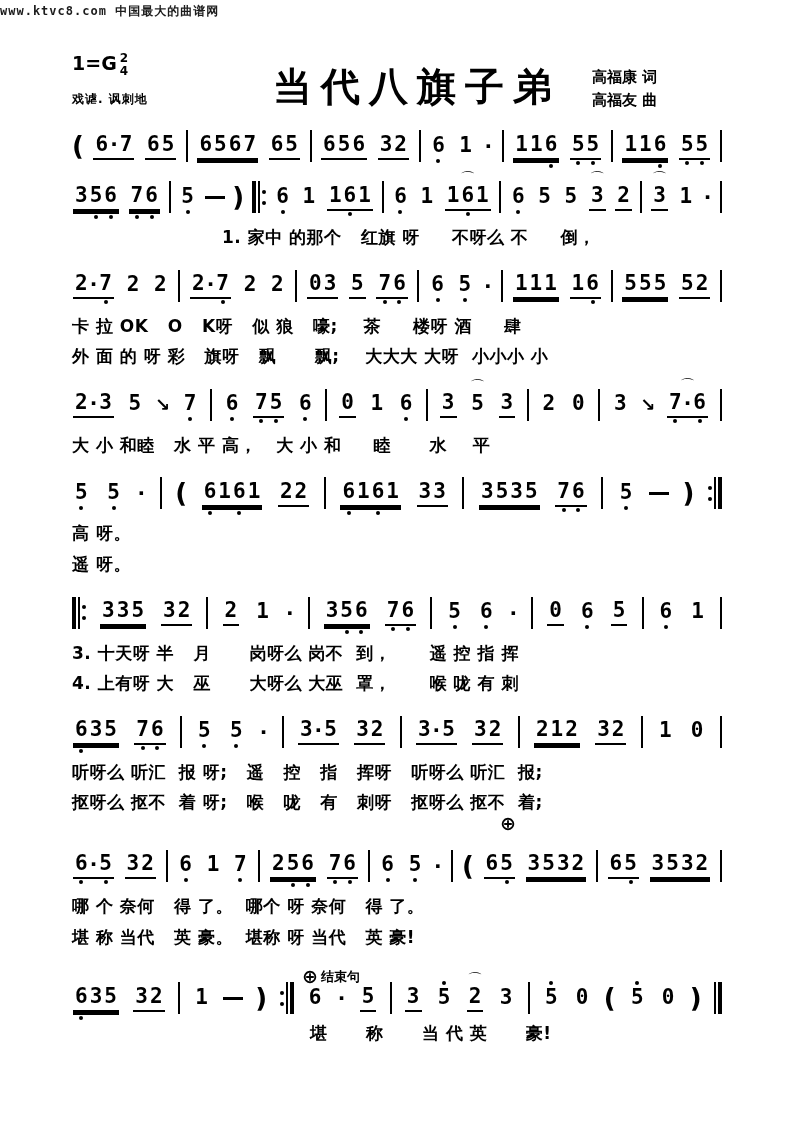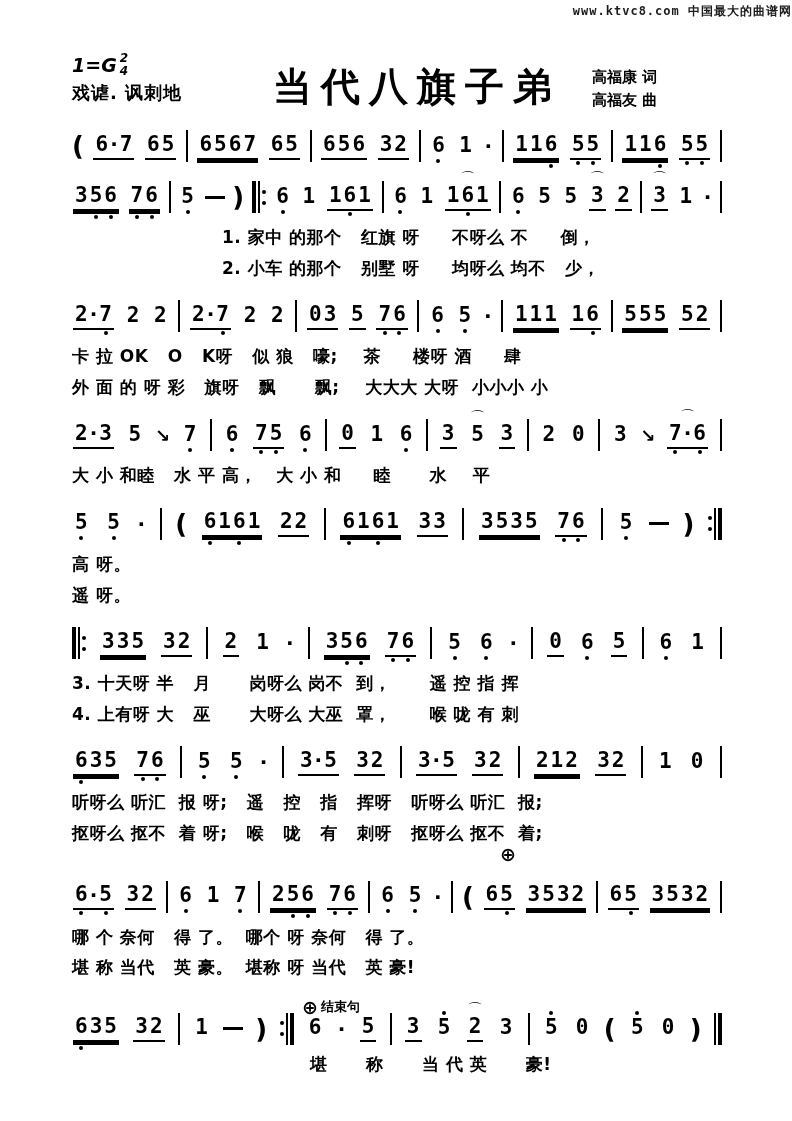--- a/index.html
+++ b/index.html
@@ -1,31 +1,31 @@
 <!DOCTYPE html>
 <html><head>
 <meta charset="utf-8">
 <style>
   html,body{margin:0;padding:0;}
   body{
     width:792px;height:1121px;background:#ffffff;color:#000;
     font-family:"DejaVu Sans",sans-serif;overflow:hidden;
   }
   .watermark{
-    text-align:right;font-size:12px;font-weight:bold;color:#1c1c1c;
+    text-align:left;font-size:12px;font-weight:bold;color:#1c1c1c;
     padding-top:3px;letter-spacing:1px;
     font-family:"DejaVu Sans Mono","DejaVu Sans",monospace,sans-serif;
   }
   .sheet{padding:10px 70px 0 72px;}
   
   .score-header{display:flex;justify-content:space-between;align-items:flex-start;margin-top:22px;}
   .hdr-left{width:170px;}
-  .keysig{font-size:19px;font-weight:bold;display:flex;align-items:center;gap:3px;font-style:italic;}
+  .keysig{font-size:19px;font-weight:bold;display:flex;align-items:flex-start;gap:3px;}
   .frac{display:inline-flex;flex-direction:column;font-size:12px;line-height:1.05;text-align:center;font-weight:bold;}
-  .expression{font-size:18px;font-weight:bold;margin-top:4px;letter-spacing:1px;}
+  .expression{font-size:12px;font-weight:bold;margin-top:14px;letter-spacing:1px;}
   .song-title{font-size:39px;font-weight:bold;letter-spacing:9px;text-align:center;margin-top:8px;white-space:nowrap;}
   .credits{width:130px;text-align:left;font-size:15px;font-weight:bold;line-height:1.5;margin-top:14px;}
   .credit-line{white-space:nowrap;}
   
   #score{margin-top:14px;}
   .system{margin-bottom:15px;}
   .notation{display:flex;justify-content:space-between;align-items:center;min-height:36px;}
   .grp{display:inline-flex;position:relative;padding:1px 1px 3px 1px;margin:0 1px;}
   .grp.u1{border-bottom:2px solid #000;}
   .grp.u2{border-bottom:2px solid #000;box-shadow:0 3px 0 #000;}
@@ -239,21 +239,20 @@
           <span class="grp">
             <span class="note">1</span>
           </span>
           <span class="aug">·</span>
           <span class="bl">
             <i class="thin"></i>
           </span>
         </div>
         <div class="lyrics">
           <div class="lyric-line">1. 家中 的那个   红旗 呀     不呀么 不     倒，</div>
-          <div class="lyric-line">2. 小车 的那个   别墅 呀     均呀么 均不   少，</div>
         </div>
       </div>
       <div class="system sys-3">
         <div class="notation">
           <span class="grp u1">
             <span class="note">2</span>
             <span class="idot">·</span>
             <span class="note db">7</span>
           </span>
           <span class="grp">

